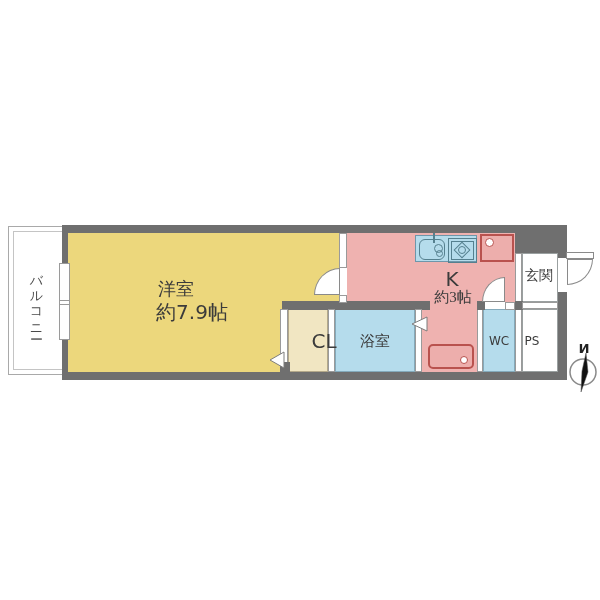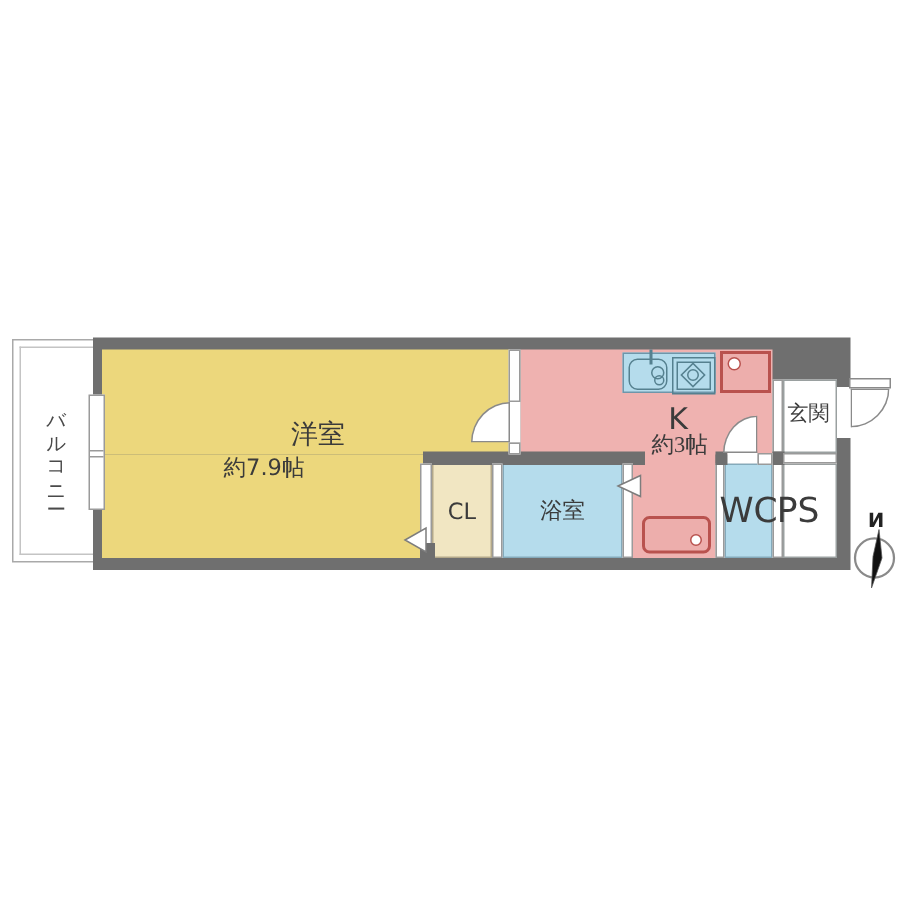--- a/index.html
+++ b/index.html
@@ -19,22 +19,22 @@
   
   .wwall{background:#ffffff;border:1px solid #9a9a9a;}
   .open{background:#ffffff;}
   .stub{background:#6f6f6f;}
   
   .arc-tl{background:#ffffff;border:1px solid #8a8a8a;border-radius:100% 0 0 0;}
   .arc-br{background:#ffffff;border:1px solid #8a8a8a;border-radius:0 0 100% 0;}
   
   .lbl{position:absolute;transform:translate(-50%,-50%);white-space:nowrap;color:#3b3b3b;}
   .lbl-vert{writing-mode:vertical-rl;transform:translate(-50%,-50%);letter-spacing:2px;font-size:13px;color:#4a4a4a;}
-  .s18{font-size:18px;margin-left:36px;} .s16{font-size:15px;} .s15{font-size:15px;font-family:Liberation Serif, serif;}
-  .s14{font-size:14px;} .s20{font-size:20px;} .s17{font-size:23px;text-align:center;}
+  .s18{font-size:18px;} .s16{font-size:20px;margin-left:16px;} .s15{font-size:15px;font-family:Liberation Serif, serif;}
+  .s14{font-size:14px;} .s20{font-size:20px;} .s17{font-size:12px;text-align:center;}
   
   .balc-outer{left:8px;top:226px;width:57px;height:149px;background:#fff;border:1px solid #a9a9a9;}
   .balc-inner{left:4px;top:4px;right:2px;bottom:4px;position:absolute;border:1px solid #c4c4c4;border-right:none;}
   
   .window{left:59px;top:263px;width:11px;height:77px;background:#fff;border:1px solid #9a9a9a;}
   .window .tick{position:absolute;left:0;width:100%;height:1px;background:#9a9a9a;}
   
   .counter{left:415px;top:235px;width:62px;height:27px;background:#b5dcec;border:1px solid #6e96aa;}
   .sink{position:absolute;left:3px;top:3px;width:24px;height:19px;border:1px solid #55808f;border-radius:6px;}
   .faucet-line{position:absolute;left:13px;top:-7px;width:2px;height:10px;background:#55808f;}

